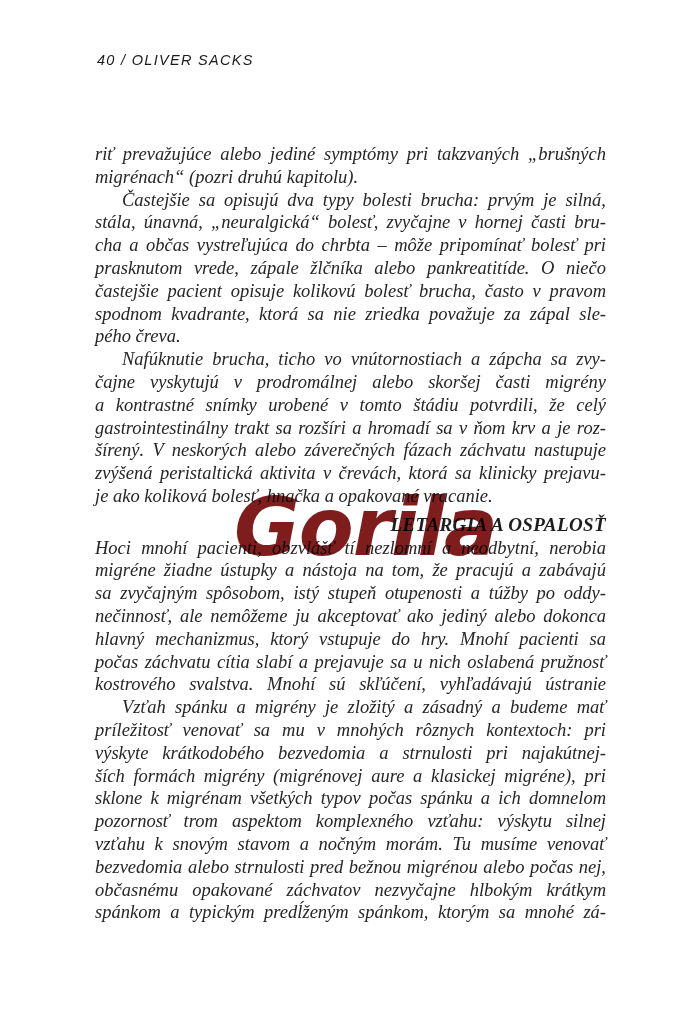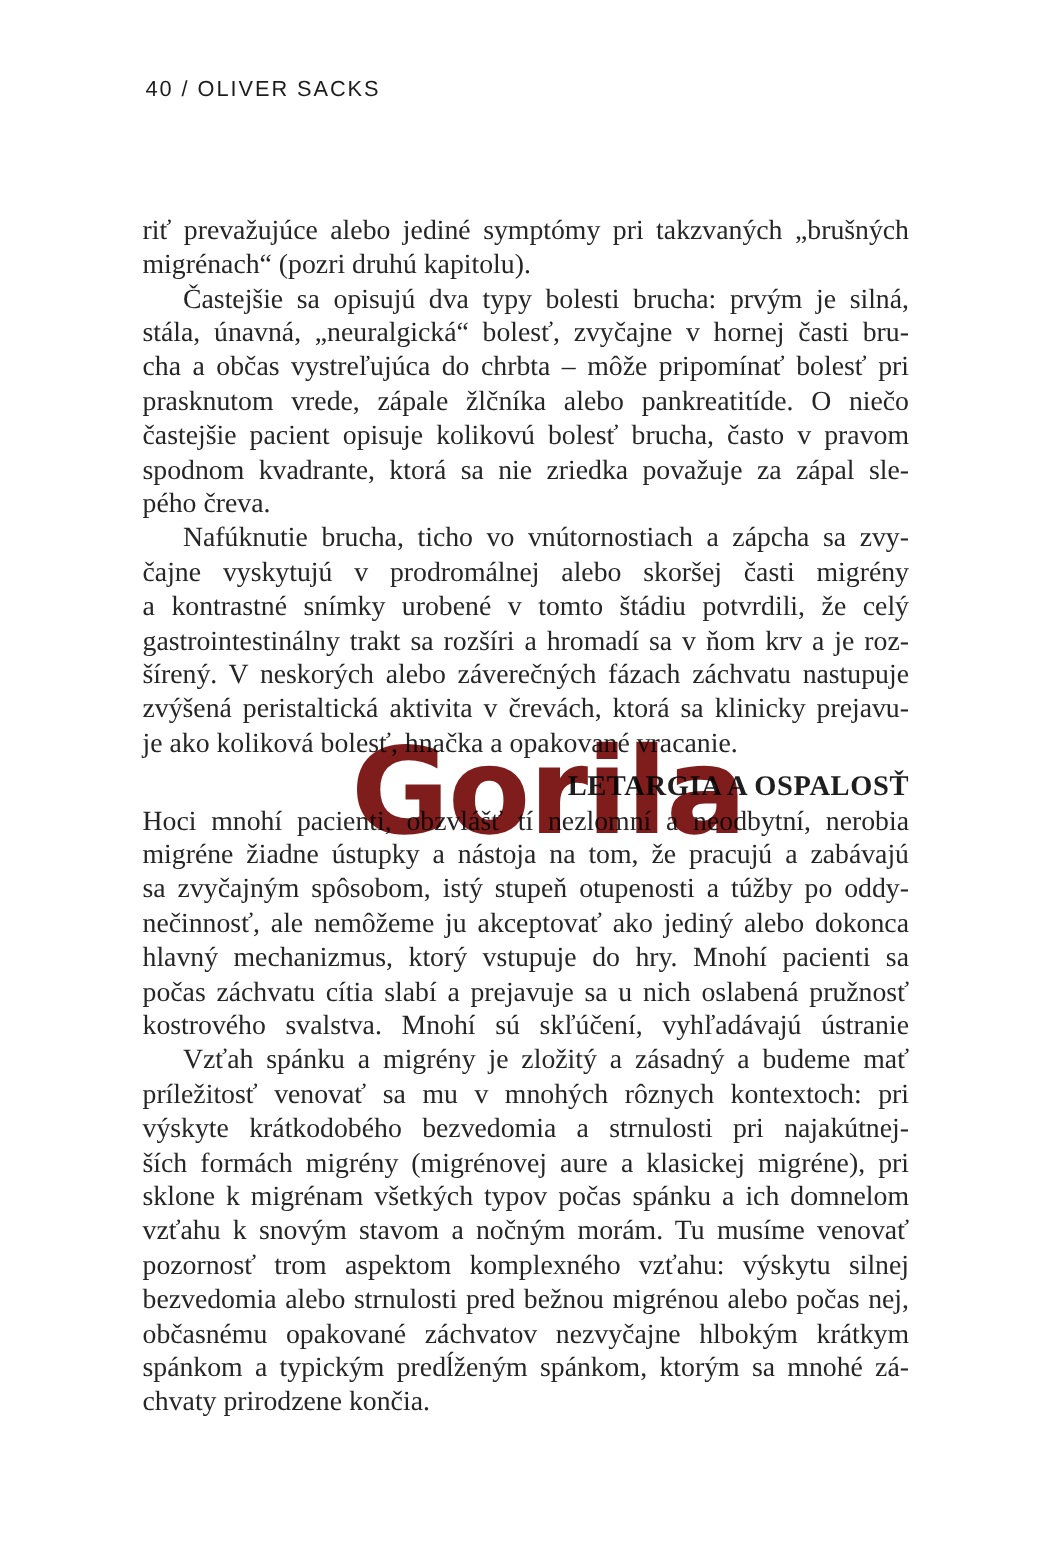--- a/index.html
+++ b/index.html
@@ -6,20 +6,21 @@
   body {
     width: 700px; height: 1034px;
     background: #ffffff;
     font-family: "Liberation Serif", "DejaVu Serif", serif;
     position: relative;
     overflow: hidden;
   }
   .page {
     position: absolute; inset: 0;
     background: #ffffff;
+    font-style: italic;
   }
   .running-header {
     position: absolute;
     left: 97px; top: 52px;
     font-family: "Liberation Sans", "DejaVu Sans", sans-serif;
     font-size: 14.5px;
     letter-spacing: 1.3px;
     color: #1c1c1c;
     white-space: nowrap;
   }
@@ -104,21 +105,20 @@
     <div class="line">nečinnosť, ale nemôžeme ju akceptovať ako jediný alebo dokonca</div>
     <div class="line">hlavný mechanizmus, ktorý vstupuje do hry. Mnohí pacienti sa</div>
     <div class="line">počas záchvatu cítia slabí a prejavuje sa u nich oslabená pružnosť</div>
     <div class="line">kostrového svalstva. Mnohí sú skľúčení, vyhľadávajú ústranie</div>
 
     <div class="line indent">Vzťah spánku a migrény je zložitý a zásadný a budeme mať</div>
     <div class="line">príležitosť venovať sa mu v mnohých rôznych kontextoch: pri</div>
     <div class="line">výskyte krátkodobého bezvedomia a strnulosti pri najakútnej-</div>
     <div class="line">ších formách migrény (migrénovej aure a klasickej migréne), pri</div>
     <div class="line">sklone k migrénam všetkých typov počas spánku a ich domnelom</div>
+    <div class="line">pozornosť trom aspektom komplexného vzťahu: výskytu silnej</div>
     <div class="line">vzťahu k snovým stavom a nočným morám. Tu musíme venovať</div>
-    <div class="line">pozornosť trom aspektom komplexného vzťahu: výskytu silnej</div>
     <div class="line">bezvedomia alebo strnulosti pred bežnou migrénou alebo počas nej,</div>
     <div class="line">občasnému opakované záchvatov nezvyčajne hlbokým krátkym</div>
     <div class="line">spánkom a typickým predĺženým spánkom, ktorým sa mnohé zá-</div>
-    <div class="line last">chvaty prirodzene končia.</div>
 
   </div>
 </div>
 
 </body></html>

